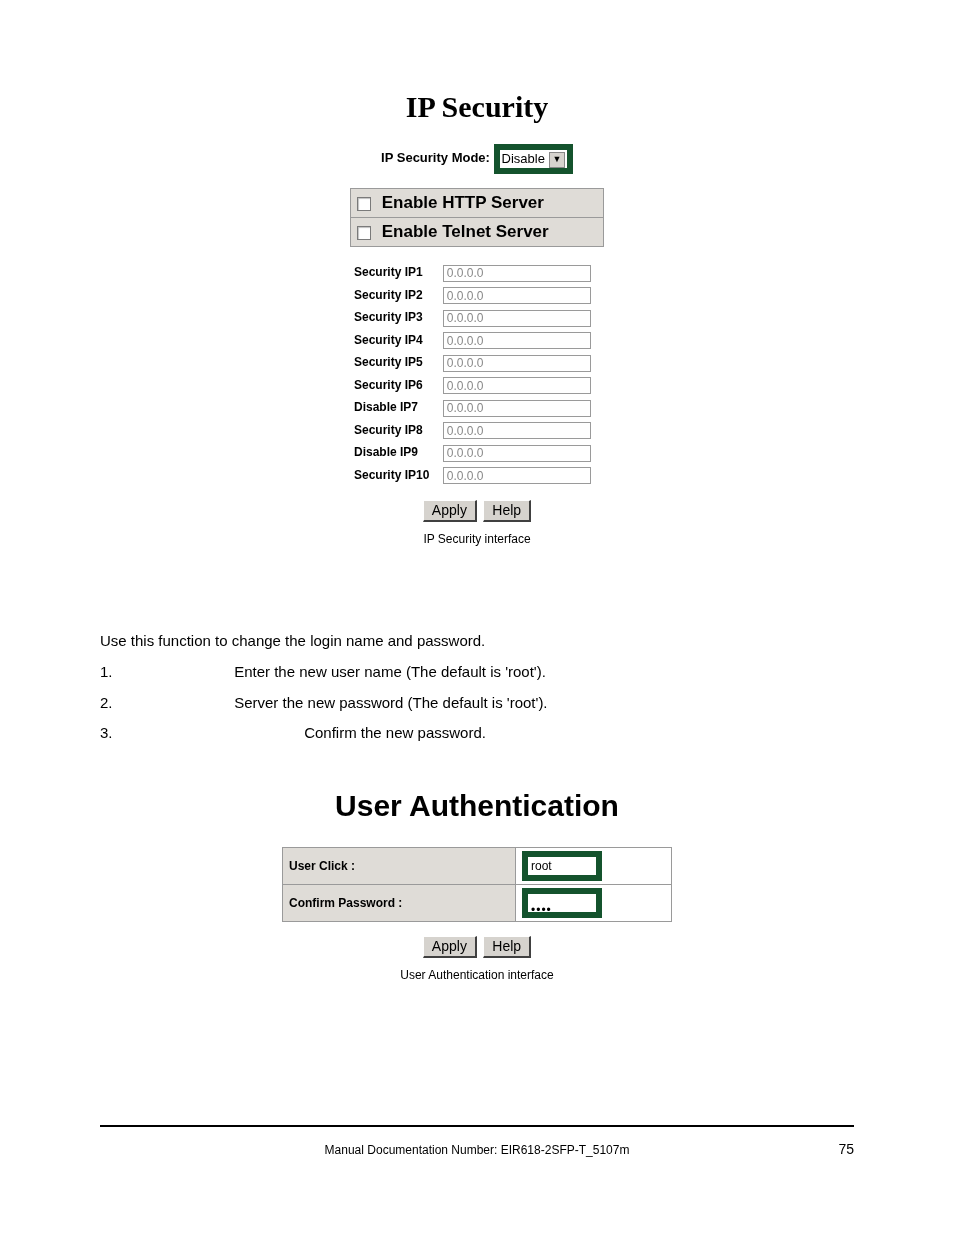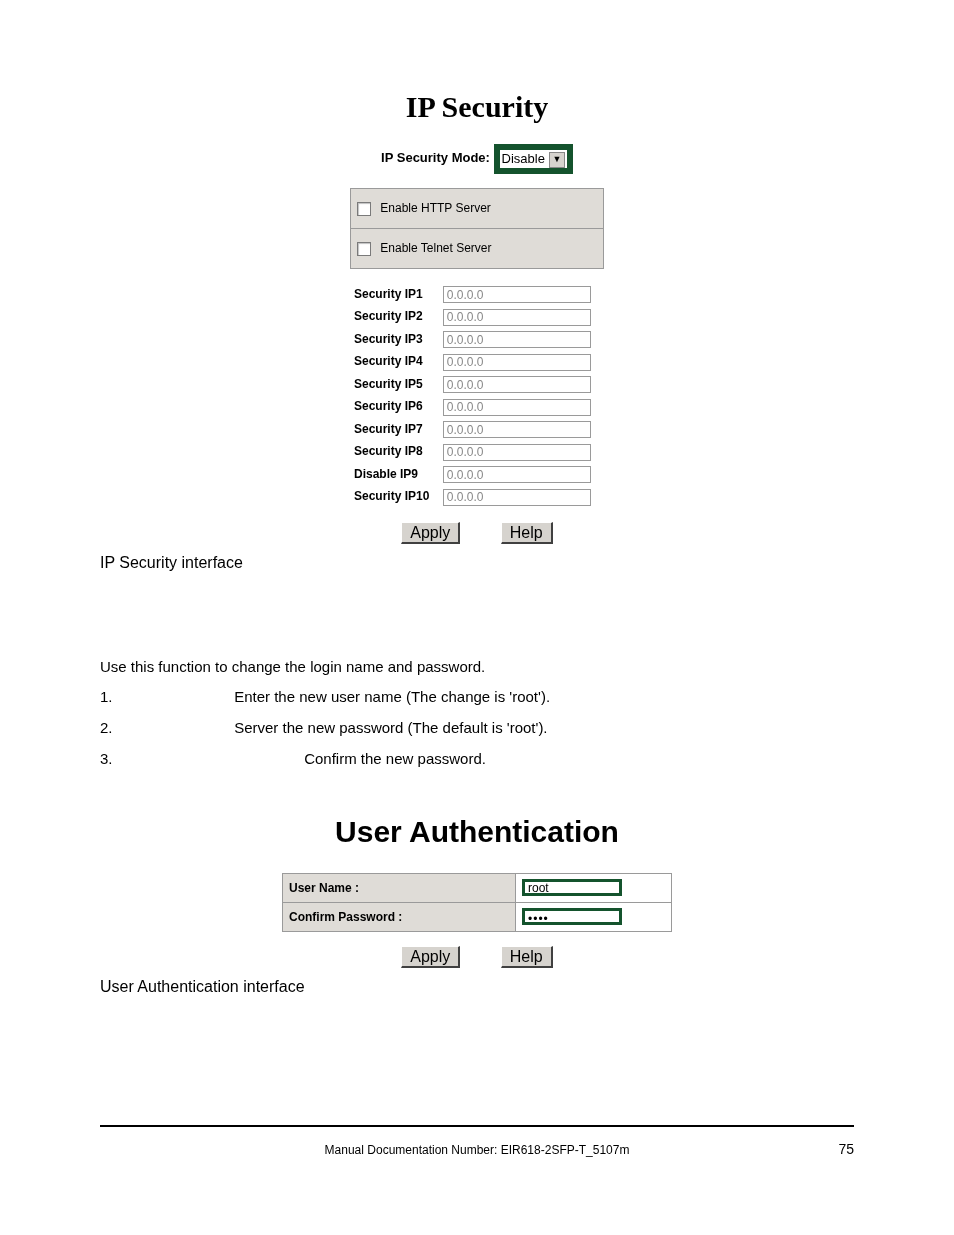--- a/index.html
+++ b/index.html
@@ -60,24 +60,24 @@
     margin: 0 auto;
     border-collapse: collapse;
   }
   .server-table {
     width: 254px;
     margin-bottom: 14px;
   }
   .server-table td {
     border: 1px solid #9a9a9a;
     background: #dfdcd7;
-    padding: 12px 6px;
-    font-family: Verdana, Arial, sans-serif;
-    font-weight: normal;
-    font-size: 12px;
+    padding: 4px 6px;
+    font-family: Verdana, Arial, sans-serif;
+    font-weight: bold;
+    font-size: 17px;
   }
   .chk {
     display: inline-block;
     width: 12px;
     height: 12px;
     border: 1px solid #7a7a7a;
     background: #fff;
     margin-right: 6px;
     vertical-align: middle;
     box-shadow: inset 1px 1px 1px rgba(0,0,0,0.25);
@@ -105,34 +105,34 @@
     padding: 1px 3px;
     box-sizing: border-box;
   }
   .btnrow {
     text-align: center;
     margin-top: 14px;
   }
   .winbtn {
     display: inline-block;
     font-family: Arial, sans-serif;
-    font-size: 16px;
+    font-size: 14px;
     background: #d6d3ce;
     border-top: 1px solid #fff;
     border-left: 1px solid #fff;
     border-right: 2px solid #404040;
     border-bottom: 2px solid #404040;
     padding: 1px 8px;
-    margin: 0 18px;
+    margin: 0 1px;
     line-height: 17px;
   }
   .caption {
-    text-align: left;
-    font-family: Arial, sans-serif;
-    font-size: 16px;
+    text-align: center;
+    font-family: Arial, sans-serif;
+    font-size: 12px;
     margin-top: 10px;
   }
   .instructions {
     margin-top: 80px;
     font-family: Arial, sans-serif;
     font-size: 15px;
     line-height: 2.05;
   }
   .inline-btn {
     display: inline-block;
@@ -158,26 +158,26 @@
   }
   .auth-table td.al {
     background: #dfdcd7;
     font-weight: bold;
     width: 220px;
   }
   .auth-table td.af {
     background: #fff;
   }
   .auth-input {
-    width: 100px;
+    width: 80px;
     height: 17px;
-    border: 3px solid #14532d;
-    font-family: Arial, sans-serif;
-    font-size: 12px;
-    padding: 1px 3px;
+    border: 6px solid #14532d;
+    font-family: Arial, sans-serif;
+    font-size: 12px;
+    padding: 9px 3px;
     box-sizing: border-box;
   }
   .pwd-dots {
     font-family: Arial, sans-serif;
     letter-spacing: 1px;
     font-size: 12px;
   }
   .footer-rule {
     position: absolute;
     left: 100px;
@@ -258,21 +258,21 @@
         </tr>
         <tr>
           <td class="label">Security IP5</td>
           <td class="field"><input class="ip-input" value="0.0.0.0" style=""></td>
         </tr>
         <tr>
           <td class="label">Security IP6</td>
           <td class="field"><input class="ip-input" value="0.0.0.0" style=""></td>
         </tr>
         <tr>
-          <td class="label">Security IP7</td>
+          <td class="label">Disable IP7</td>
           <td class="field"><input class="ip-input" value="0.0.0.0" style=""></td>
         </tr>
         <tr>
           <td class="label">Security IP8</td>
           <td class="field"><input class="ip-input" value="0.0.0.0" style=""></td>
         </tr>
         <tr>
           <td class="label">Disable IP9</td>
           <td class="field"><input class="ip-input" value="0.0.0.0" style=""></td>
         </tr>
@@ -286,38 +286,38 @@
   <div class="btnrow">
     <span class="winbtn">Apply</span>
     <span class="winbtn">Help</span>
   </div>
   <div class="caption">IP Security interface</div>
 
   <div class="instructions">
     <div>Use this function to change the login name and password.</div>
     <div>
       <span class="li-num">1.</span>
-      <span class="li-txt-1">Enter the new user name (The change is 'root').</span>
+      <span class="li-txt-1">Enter the new user name (The default is 'root').</span>
     </div>
     <div>
       <span class="li-num">2.</span>
       <span class="li-txt-2">Server the new password (The default is 'root').</span>
     </div>
     <div>
       <span class="li-num">3.</span>
       <span class="li-txt-3">Confirm the new password.</span>
     </div>
   </div>
 
   <div class="section2-heading">User Authentication</div>
 
   <table class="auth-table">
     <tbody>
         <tr>
-      <td class="al">User Name :</td>
+      <td class="al">User Click :</td>
       <td class="af"><input class="auth-input" value="root" style=""></td>
     </tr>
     <tr>
       <td class="al">Confirm Password :</td>
       <td class="af"><span class="auth-input pwd-dots" style="display:inline-block">••••</span></td>
     </tr>
   </tbody>
     </table>
 
   <div class="btnrow">

